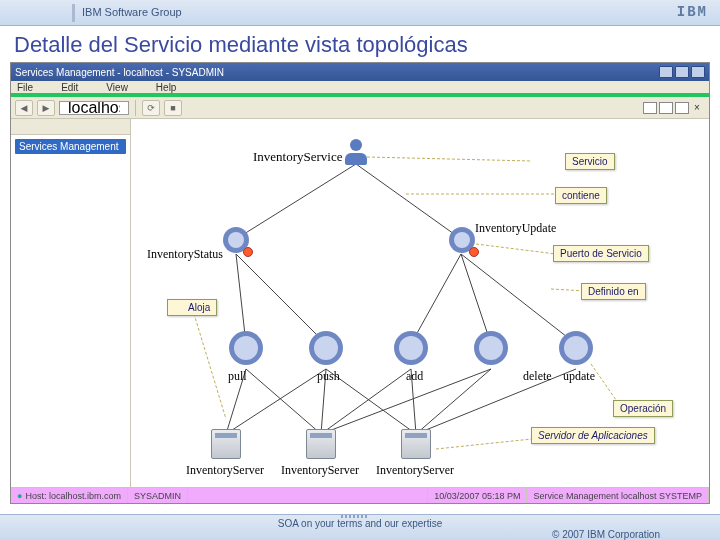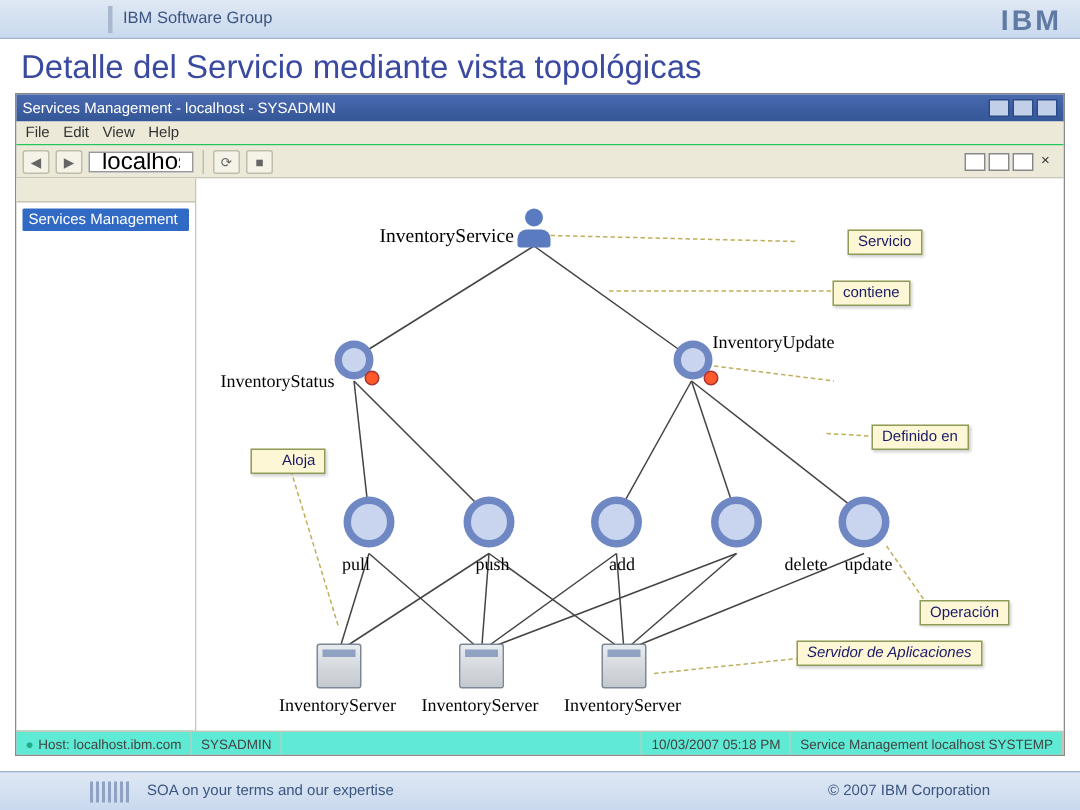--- a/index.html
+++ b/index.html
@@ -2,32 +2,32 @@
 <html><head>
 <meta charset="utf-8">
 <style>
   * { box-sizing: border-box; margin: 0; padding: 0; }
   body { width: 720px; height: 540px; font-family: Arial, sans-serif; background: #fff; overflow: hidden; position: relative; }
 
   
   .slide-header { position: relative; height: 26px; background: linear-gradient(#dfe8f4,#c9d9ee); border-bottom: 1px solid #9fb4d5; }
   .slide-header .bar { position: absolute; left: 72px; top: 4px; width: 3px; height: 18px; background: #aab9d0; }
   .slide-header .group { position: absolute; left: 82px; top: 6px; font-size: 11px; color: #3a5680; }
-  .slide-header .ibmlogo { position: absolute; right: 12px; top: 4px; font-family: Liberation Sans, sans-serif; font-weight: bold; letter-spacing: 2px; font-size: 19px; color: #5f7aa3; }
+  .slide-header .ibmlogo { position: absolute; right: 12px; top: 4px; font-family: Liberation Mono, monospace; font-weight: bold; letter-spacing: 2px; font-size: 14px; color: #5f7aa3; }
 
   .slide-title { font-size: 22px; color: #3a4aa0; padding: 6px 14px 2px; }
 
   
   .appwin { margin: 2px 10px 0; border: 1px solid #8a8a8a; height: 442px; background: #f4f3ef; display: flex; flex-direction: column; }
 
   .titlebar { height: 18px; background: linear-gradient(#4a6ab0,#335696); color: #fff; font-size: 10px; display: flex; align-items: center; padding: 0 4px; }
   .titlebar .spacer { flex: 1; }
   .titlebar .winbtn { width: 14px; height: 12px; background: #c1d0e8; margin-left: 2px; border: 1px solid #2a4b85; border-radius: 1px; }
 
-  .menubar { height: 16px; background: #ece9d8; font-size: 10px; color: #333; display: flex; align-items: center; gap: 9px; padding: 0 6px; border-bottom: 1px solid #22c55e; }
+  .menubar { height: 16px; background: #ece9d8; font-size: 10px; color: #333; display: flex; align-items: flex-end; gap: 28px; padding: 0 6px; border-bottom: 4px solid #22c55e; }
 
   .toolbar { height: 22px; background: #ece9d8; border-bottom: 1px solid #c9c6b8; display: flex; align-items: center; gap: 4px; padding: 0 4px; font-size: 10px; }
   .toolbar .tbbtn { width: 18px; height: 16px; border: 1px solid #c0bdaa; background: #f5f3e8; border-radius: 2px; display:flex; align-items:center; justify-content:center; color:#666; font-size:9px;}
   .toolbar input { height: 14px; font-size: 16px; width: 70px; border:1px solid #999; padding:0 8px;}
   .toolbar .sep { width:1px; height:16px; background:#c0bdaa; margin:0 2px;}
   .toolbar .rightcluster { margin-left:auto; display:flex; gap:2px; align-items:center; padding-right:2px;}
   .toolbar .docbtn { width:14px; height:12px; border:1px solid #888; background:#fff;}
   .toolbar .xbtn { width:12px; height:12px; color:#333; font-size:10px; display:flex; align-items:center; justify-content:center;}
 
   .workarea { flex: 1; display: flex; min-height: 0; }
@@ -52,27 +52,27 @@
   .gear.big { width:34px; height:34px; }
   .gear .dot { position:absolute; right:-4px; bottom:-4px; width:10px; height:10px; background:#ff5a2a; border-radius:50%; border:1px solid #a33;}
 
   .server { position:absolute; width:30px; height:30px; background:linear-gradient(#e9ecef,#c3c8cf); border:1px solid #7d8896; border-radius:2px;}
   .server::after{content:""; position:absolute; top:3px; left:3px; right:3px; height:5px; background:#8fa2c2;}
 
   .user { position:absolute; width:26px; height:26px;}
   .user::before{content:""; position:absolute; top:0; left:7px; width:12px; height:12px; background:#5a7bc0; border-radius:50%;}
   .user::after{content:""; position:absolute; bottom:0; left:2px; right:2px; height:12px; background:#5a7bc0; border-radius:6px 6px 2px 2px;}
 
-  .statusbar { height:16px; background:#5eead4; border-top:1px solid #c9c6b8; display:flex; font-size:9px; color:#444; align-items:center;}
+  .statusbar { height:16px; background:#f0abfc; border-top:1px solid #c9c6b8; display:flex; font-size:9px; color:#444; align-items:center;}
   .statusbar .cell{ border-right:1px solid #c9c6b8; padding:0 6px; height:100%; display:flex; align-items:center;}
   .statusbar .cell.icon::before{content:"●"; color:#2a8; margin-right:3px;}
   .statusbar .flex{flex:1;}
 
   
-  .slide-footer { position:absolute; bottom:0; left:0; right:0; height:26px; background:linear-gradient(#dfe8f4,#c9d9ee); border-top:1px solid #9fb4d5; display:flex; align-items:center; padding:0 60px; font-size:10px; color:#3a5680;}
+  .slide-footer { position:absolute; bottom:0; left:0; right:0; height:26px; background:linear-gradient(#dfe8f4,#c9d9ee); border-top:1px solid #9fb4d5; display:flex; align-items:center; padding:0 60px; font-size:10px; color:#3a5680;flex-direction:column;}
   .slide-footer .bars { width:26px; height:14px; background:repeating-linear-gradient(90deg,#8fa2c2 0 2px,transparent 2px 4px); margin-right:12px;}
   .slide-footer .right{ margin-left:auto;}
 </style>
 </head>
 <body>
 
 <div class="slide-header">
   <div class="bar"></div>
   <div class="group">IBM Software Group</div>
   <div class="ibmlogo">IBM</div>
@@ -194,20 +194,21 @@
 
       <div class="server" style="left:80px;  top:310px;"></div>
       <div class="server" style="left:175px; top:310px;"></div>
       <div class="server" style="left:270px; top:310px;"></div>
       <span class="topo-label small" style="left:55px;  top:344px;">InventoryServer</span>
       <span class="topo-label small" style="left:150px; top:344px;">InventoryServer</span>
       <span class="topo-label small" style="left:245px; top:344px;">InventoryServer</span>
 
       <div class="callout" style="left:396px; top:34px;margin-left:38px;">Servicio</div>
       <div class="callout" style="left:424px; top:68px;">contiene</div>
+      <div class="callout" style="left:422px; top:126px;">Puerto de Servicio</div>
       <div class="callout" style="left:450px; top:164px;">Definido en</div>
       <div class="callout" style="left:36px;  top:180px;padding-left:20px;">Aloja</div>
       <div class="callout" style="left:482px; top:281px;">Operación</div>
       <div class="callout" style="left:400px; top:308px;font-style:italic;">Servidor de Aplicaciones</div>
     </div>
   </div>
 
   <div class="statusbar">
     <div class="cell icon">Host: localhost.ibm.com</div>
     <div class="cell">SYSADMIN</div>

